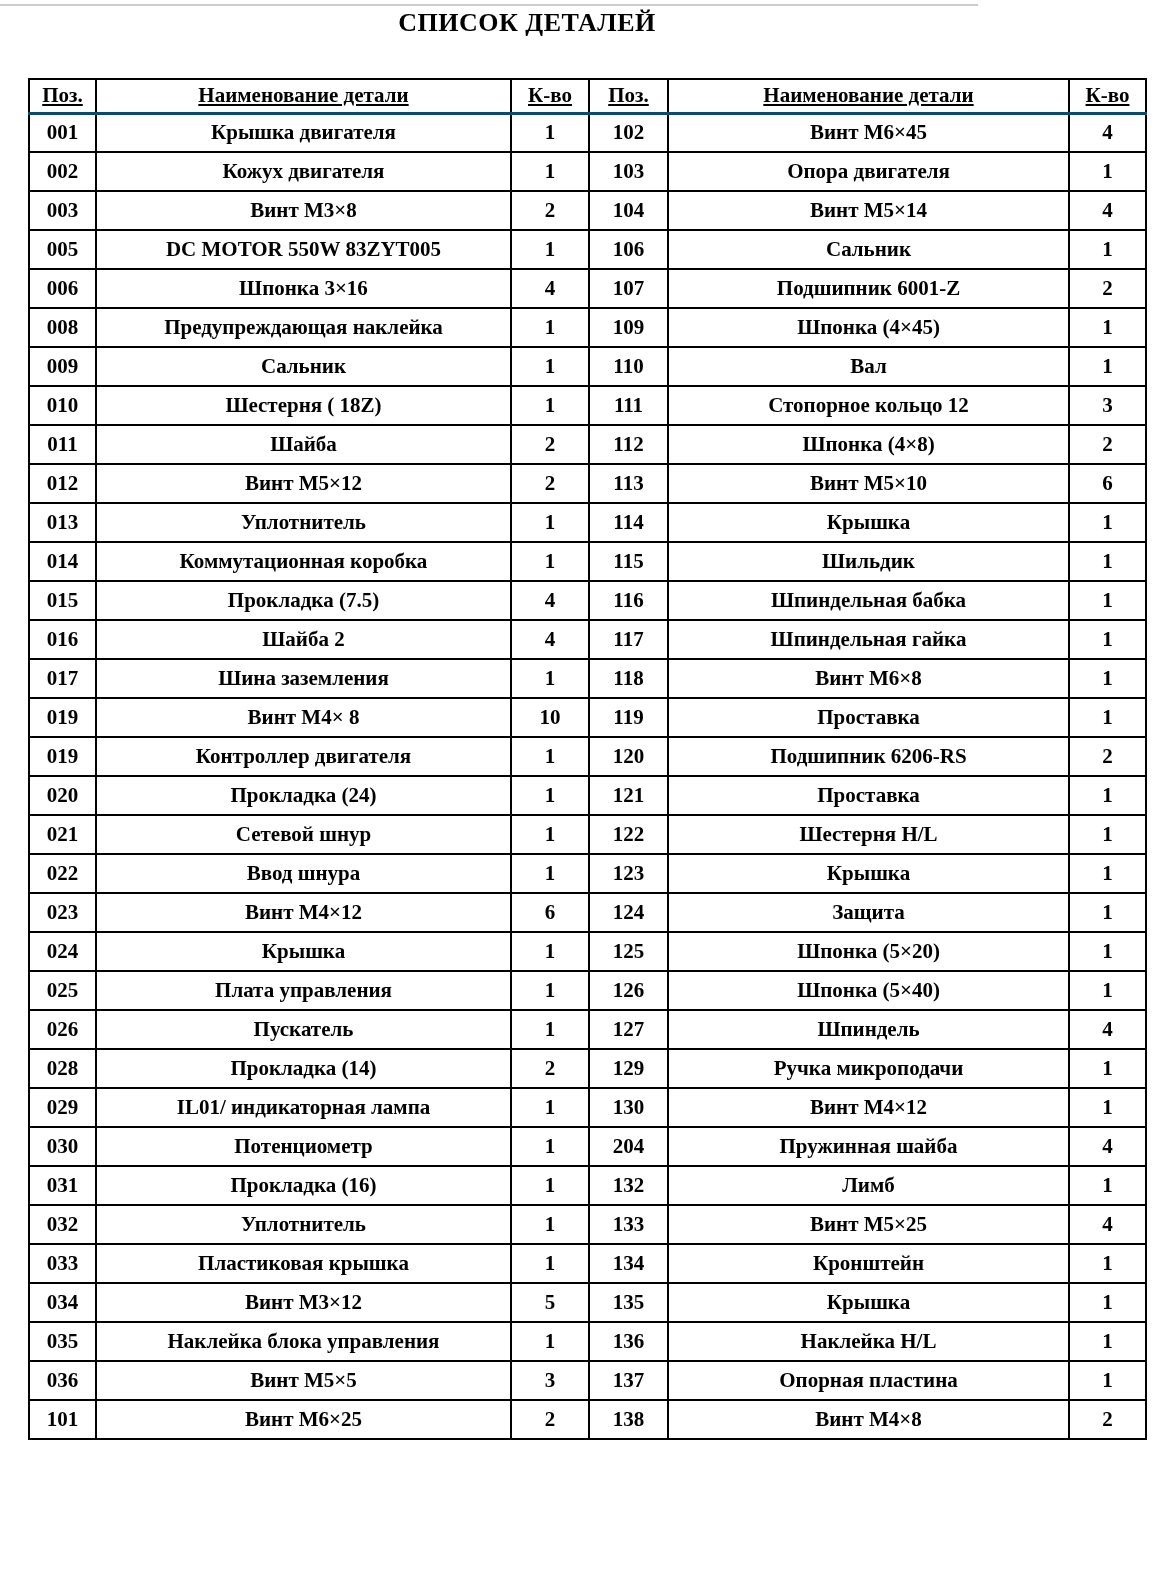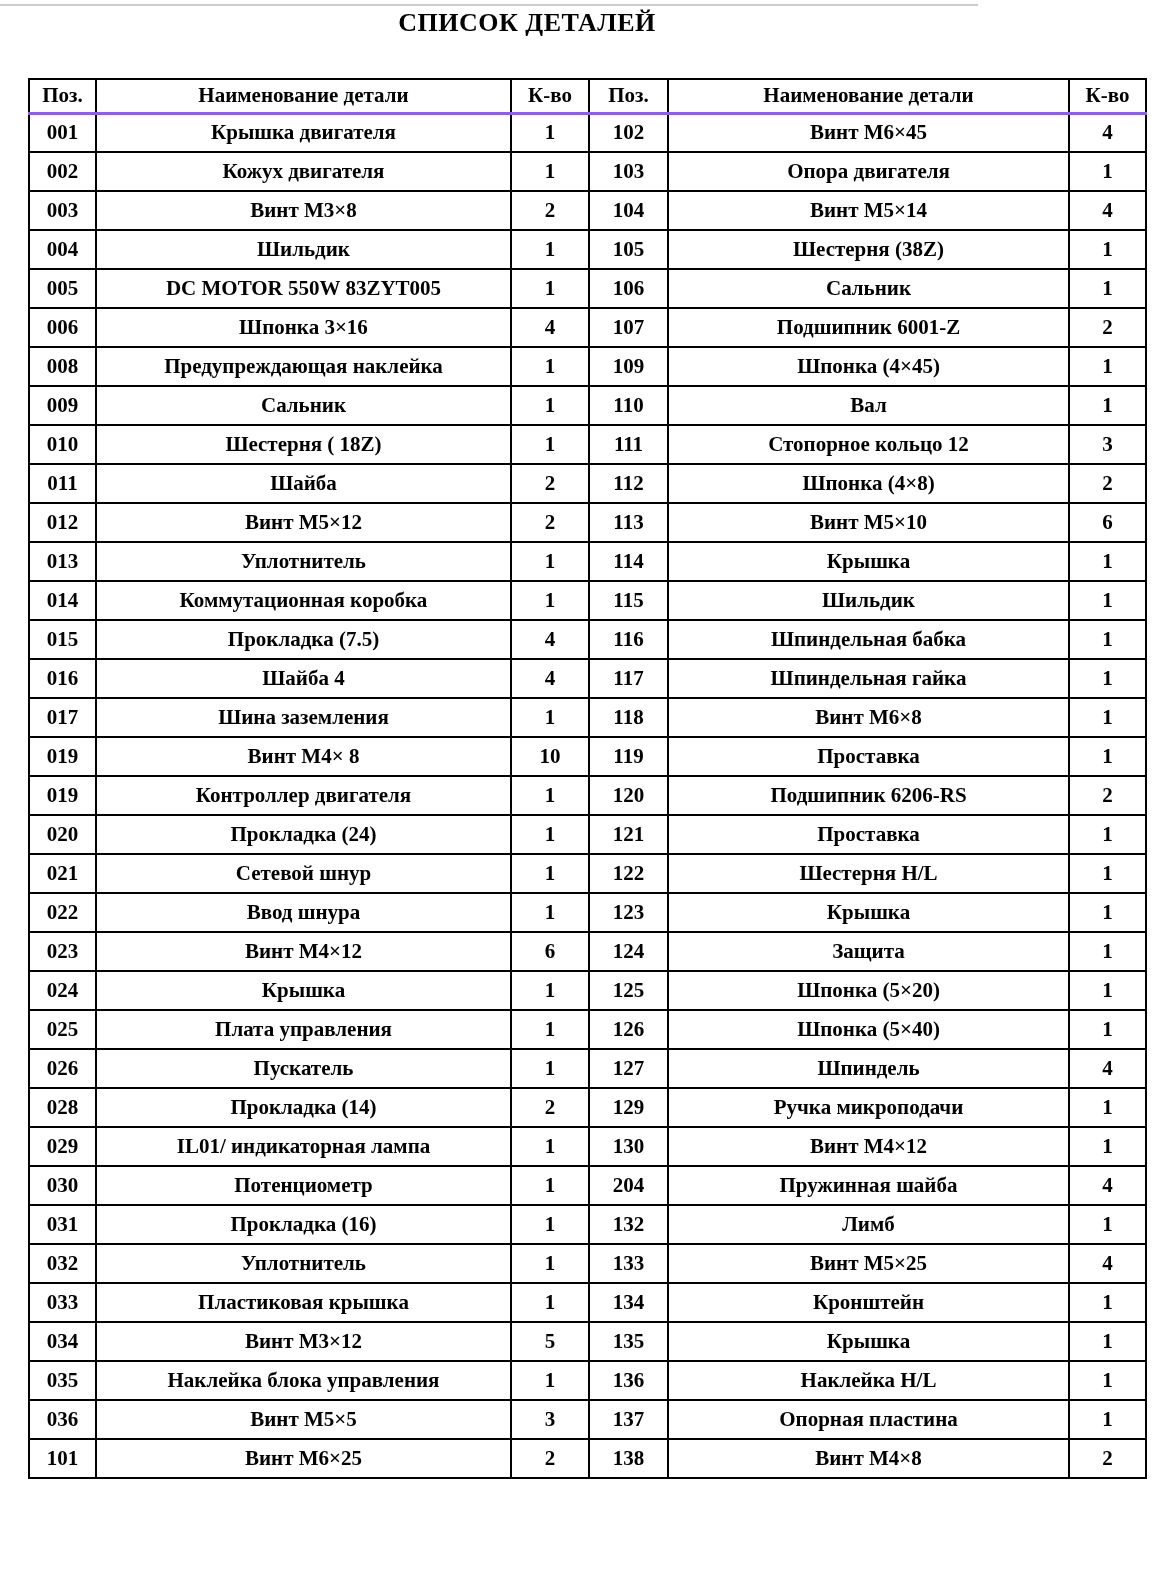--- a/index.html
+++ b/index.html
@@ -49,21 +49,21 @@
     font-weight: bold;
     font-size: 21px;
     padding: 0;
     text-align: center;
     vertical-align: middle;
     overflow: hidden;
     white-space: nowrap;
   }
   table.parts thead tr { height: 34px; }
   table.parts tbody tr { height: 39px; }
-  table.parts thead th { border-bottom: 3px solid #8b5cf6; }
+  table.parts thead th { border-bottom: 3px solid #0c4a6e; text-decoration: underline; }
   td.name-left {
     text-align: left;
     padding-left: 9px;
     margin-left: 48px;
   }
   col.c-pos1  { width: 67px; }
   col.c-name1 { width: 415px; }
   col.c-qty1  { width: 78px; }
   col.c-pos2  { width: 79px; }
   col.c-name2 { width: 401px; }
@@ -114,28 +114,20 @@
       </tr>
       <tr>
         <td>003</td>
         <td class="name-left">Винт М3×8</td>
         <td>2</td>
         <td>104</td>
         <td>Винт М5×14</td>
         <td>4</td>
       </tr>
       <tr>
-        <td>004</td>
-        <td class="name-left">Шильдик</td>
-        <td>1</td>
-        <td>105</td>
-        <td>Шестерня (38Z)</td>
-        <td>1</td>
-      </tr>
-      <tr>
         <td>005</td>
         <td class="name-left">DC MOTOR 550W 83ZYT005</td>
         <td>1</td>
         <td>106</td>
         <td>Сальник</td>
         <td>1</td>
       </tr>
       <tr>
         <td>006</td>
         <td class="name-left">Шпонка 3×16</td>
@@ -203,21 +195,21 @@
       <tr>
         <td>015</td>
         <td class="name-left">Прокладка (7.5)</td>
         <td>4</td>
         <td>116</td>
         <td>Шпиндельная бабка</td>
         <td>1</td>
       </tr>
       <tr>
         <td>016</td>
-        <td class="name-left">Шайба 4</td>
+        <td class="name-left">Шайба 2</td>
         <td>4</td>
         <td>117</td>
         <td>Шпиндельная гайка</td>
         <td>1</td>
       </tr>
       <tr>
         <td>017</td>
         <td class="name-left">Шина заземления</td>
         <td>1</td>
         <td>118</td>

